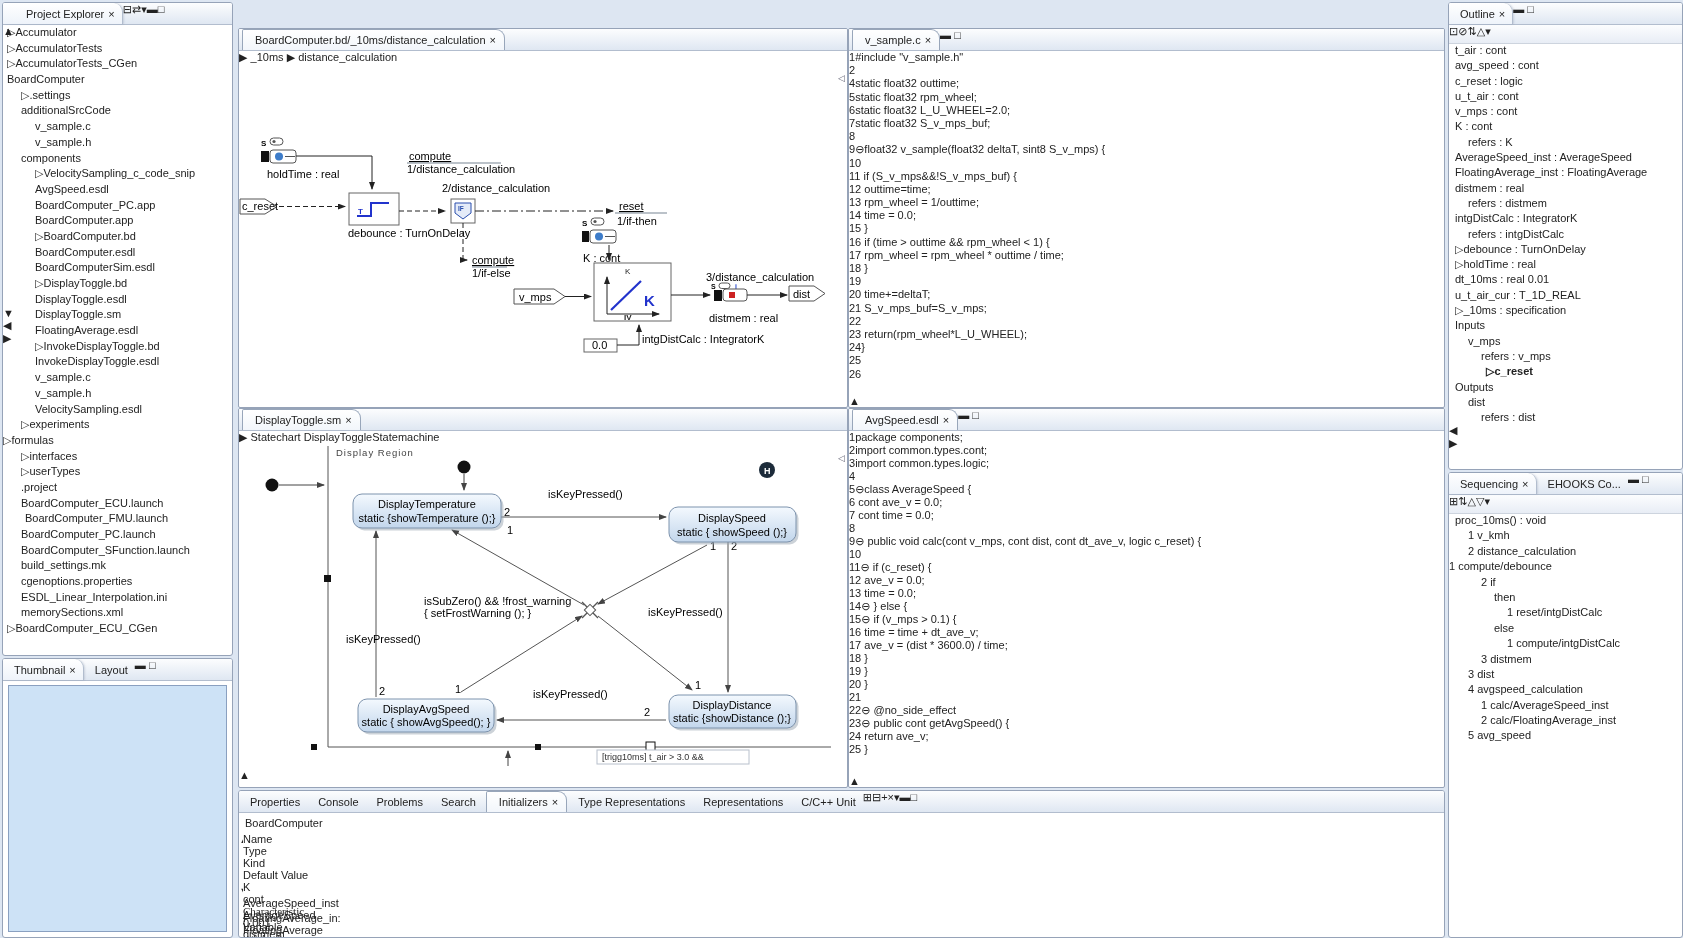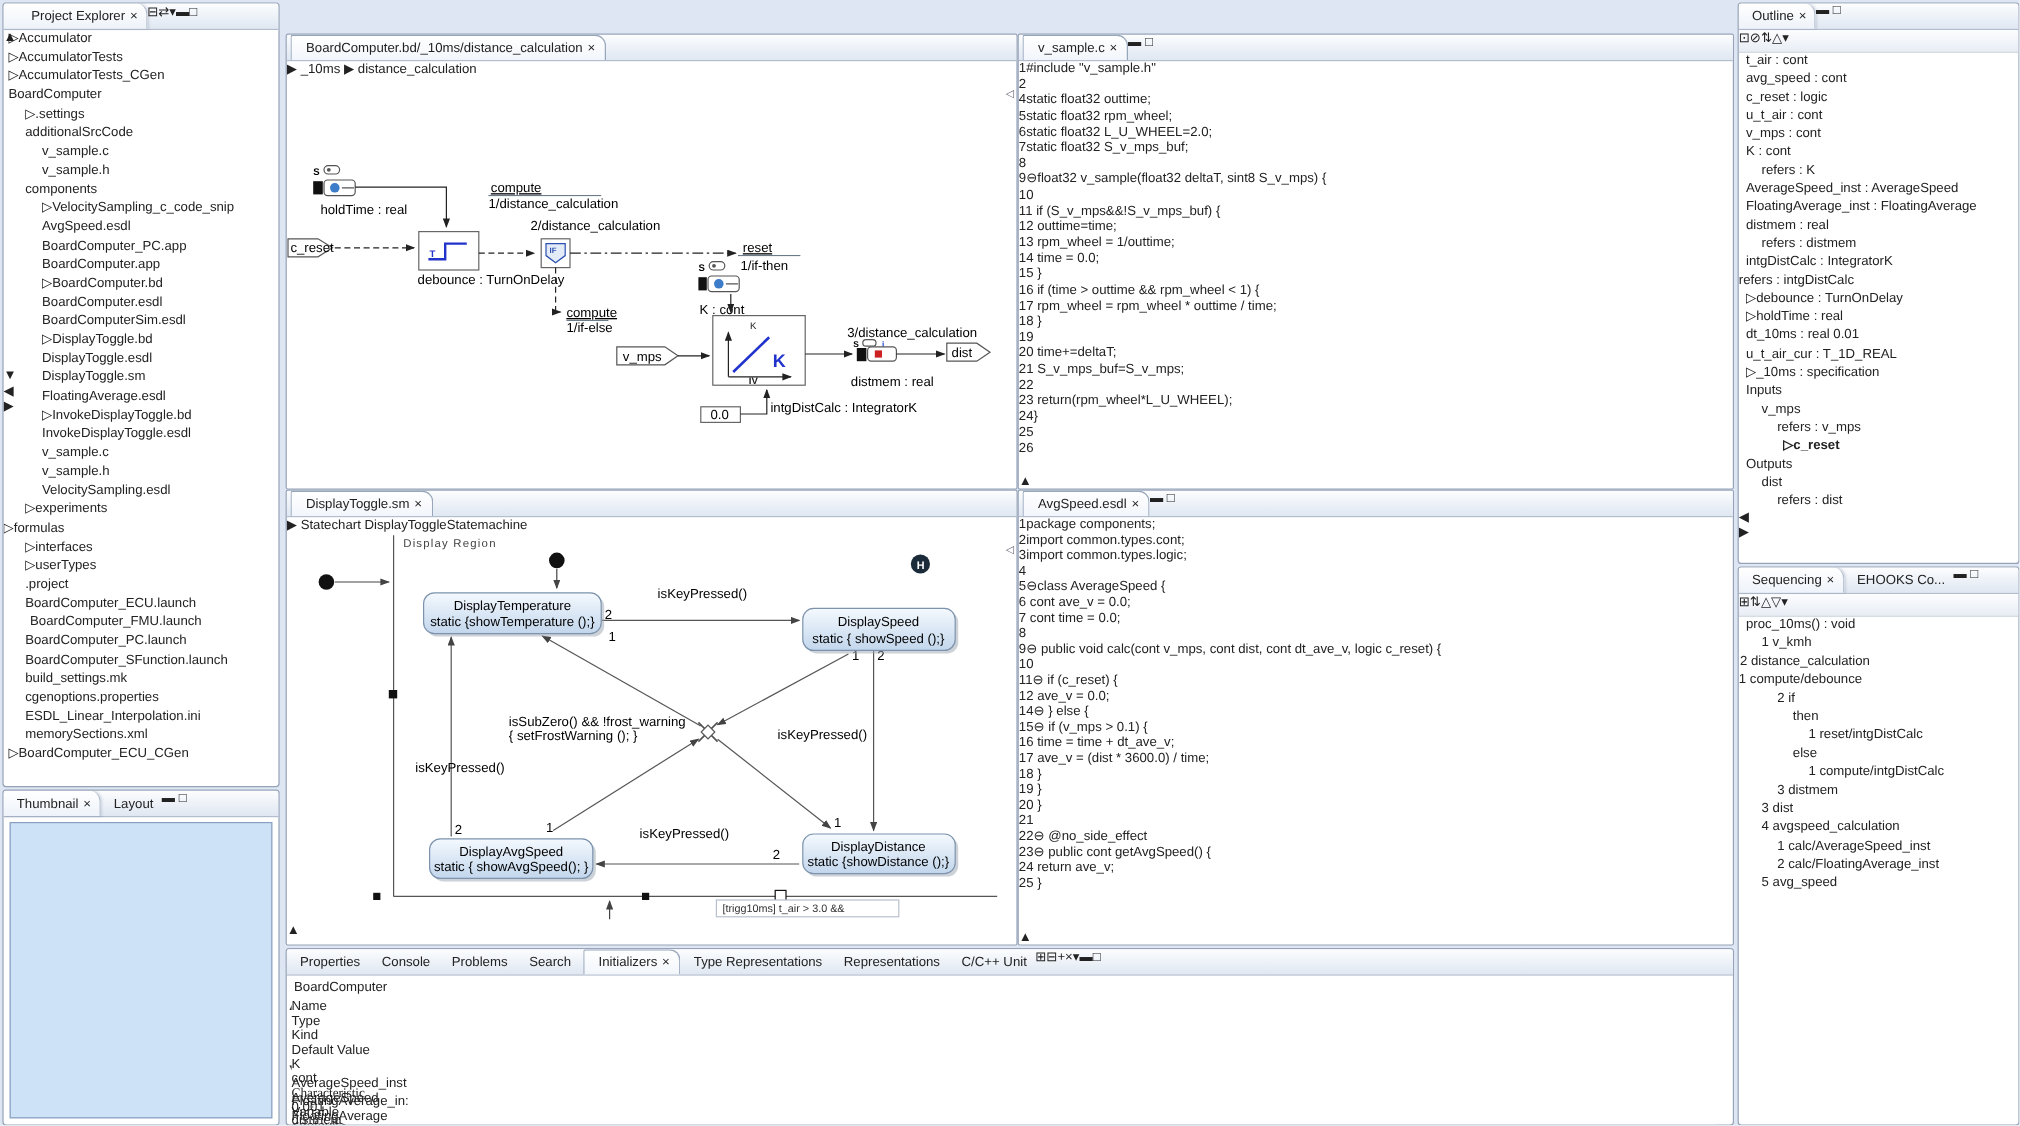--- a/index.html
+++ b/index.html
@@ -413,20 +413,21 @@
         <div class="cl" style="height: 13px; line-height: 13px;"><span class="g">3</span><span class="fold"></span><span class="cd"><span class="kw">import</span> common.types.logic;</span></div>
         <div class="cl" style="height: 13px; line-height: 13px;"><span class="g">4</span><span class="fold"></span><span class="cd"></span></div>
         <div class="cl" style="height: 13px; line-height: 13px;"><span class="g">5</span><span class="fold">⊖</span><span class="cd"><span class="kw">class</span> AverageSpeed {</span></div>
         <div class="cl" style="height: 13px; line-height: 13px;"><span class="g">6</span><span class="fold"></span><span class="cd">    cont ave_v = <span class="num">0.0</span>;</span></div>
         <div class="cl" style="height: 13px; line-height: 13px;"><span class="g">7</span><span class="fold"></span><span class="cd">    cont time = <span class="num">0.0</span>;</span></div>
         <div class="cl" style="height: 13px; line-height: 13px;"><span class="g">8</span><span class="fold"></span><span class="cd"></span></div>
         <div class="cl" style="height: 13px; line-height: 13px;"><span class="g">9</span><span class="fold">⊖</span><span class="cd">    <span class="kw">public</span> <span class="kw">void</span> calc(cont v_mps, cont dist, cont dt_ave_v, logic c_reset) {</span></div>
         <div class="cl" style="height: 13px; line-height: 13px;"><span class="g">10</span><span class="fold"></span><span class="cd"></span></div>
         <div class="cl" style="height: 13px; line-height: 13px;"><span class="g">11</span><span class="fold">⊖</span><span class="cd">        <span class="kw">if</span> (c_reset) {</span></div>
         <div class="cl" style="height: 13px; line-height: 13px;"><span class="g">12</span><span class="fold"></span><span class="cd">            ave_v = <span class="num">0.0</span>;</span></div>
+        <div class="cl" style="height: 13px; line-height: 13px;"><span class="g">13</span><span class="fold"></span><span class="cd">            time = <span class="num">0.0</span>;</span></div>
         <div class="cl" style="height: 13px; line-height: 13px;"><span class="g">14</span><span class="fold">⊖</span><span class="cd">        } <span class="kw">else</span> {</span></div>
         <div class="cl hl" style="height: 13px; line-height: 13px;"><span class="g">15</span><span class="fold">⊖</span><span class="cd">            <span class="kw">if</span> (v_mps &gt; <span class="num">0.1</span>) {</span></div>
         <div class="cl" style="height: 13px; line-height: 13px;"><span class="g">16</span><span class="fold"></span><span class="cd">                time = time + dt_ave_v;</span></div>
         <div class="cl" style="height: 13px; line-height: 13px;"><span class="g">17</span><span class="fold"></span><span class="cd">                ave_v = (dist * <span class="num">3600.0</span>) / time;</span></div>
         <div class="cl" style="height: 13px; line-height: 13px;"><span class="g">18</span><span class="fold"></span><span class="cd">            }</span></div>
         <div class="cl" style="height: 13px; line-height: 13px;"><span class="g">19</span><span class="fold"></span><span class="cd">        }</span></div>
         <div class="cl" style="height: 13px; line-height: 13px;"><span class="g">20</span><span class="fold"></span><span class="cd">    }</span></div>
         <div class="cl" style="height: 13px; line-height: 13px;"><span class="g">21</span><span class="fold"></span><span class="cd"></span></div>
         <div class="cl" style="height: 13px; line-height: 13px;"><span class="g">22</span><span class="fold">⊖</span><span class="cd">    <span class="anno">@no_side_effect</span></span></div>
         <div class="cl" style="height: 13px; line-height: 13px;"><span class="g">23</span><span class="fold">⊖</span><span class="cd">    <span class="kw">public</span> cont getAvgSpeed() {</span></div>
@@ -537,21 +538,21 @@
         <div class="trow" style="height: 15.3px; line-height: 15.3px; padding-left: 6px;"><span class="aw"></span><span class="ic ic-signal-recv"></span><span class="on-name">c_reset</span><span class="on-type"> : </span><span class="on-type">logic</span></div>
         <div class="trow" style="height: 15.3px; line-height: 15.3px; padding-left: 6px;"><span class="aw"></span><span class="ic ic-signal-recv"></span><span class="on-name">u_t_air</span><span class="on-type"> : </span><span class="on-type">cont</span></div>
         <div class="trow" style="height: 15.3px; line-height: 15.3px; padding-left: 6px;"><span class="aw"></span><span class="ic ic-signal-recv"></span><span class="on-name">v_mps</span><span class="on-type"> : </span><span class="on-type">cont</span></div>
         <div class="trow" style="height: 15.3px; line-height: 15.3px; padding-left: 6px;"><span class="aw"><div class="tri"></div></span><span class="ic ic-characteristic"></span><span class="on-name">K</span><span class="on-type"> : </span><span class="on-type">cont</span></div>
         <div class="trow" style="height: 15.3px; line-height: 15.3px; padding-left: 19px;"><span class="aw"></span><span class="ic ic-characteristic"></span><span class="on-name">refers</span><span class="on-type"> : </span><span class="on-type">K</span></div>
         <div class="trow" style="height: 15.3px; line-height: 15.3px; padding-left: 6px;"><span class="aw"></span><span class="ic ic-component"></span><span class="on-name">AverageSpeed_inst</span><span class="on-type"> : </span><span class="on-type">AverageSpeed</span></div>
         <div class="trow" style="height: 15.3px; line-height: 15.3px; padding-left: 6px;"><span class="aw"></span><span class="ic ic-component"></span><span class="on-name">FloatingAverage_inst</span><span class="on-type"> : </span><span class="on-type">FloatingAverage</span></div>
         <div class="trow" style="height: 15.3px; line-height: 15.3px; padding-left: 6px;"><span class="aw"><div class="tri"></div></span><span class="ic ic-component"></span><span class="on-name">distmem</span><span class="on-type"> : </span><span class="on-type">real</span></div>
         <div class="trow" style="height: 15.3px; line-height: 15.3px; padding-left: 19px;"><span class="aw"></span><span class="ic ic-component"></span><span class="on-name">refers</span><span class="on-type"> : </span><span class="on-type">distmem</span></div>
         <div class="trow" style="height: 15.3px; line-height: 15.3px; padding-left: 6px;"><span class="aw"><div class="tri"></div></span><span class="ic ic-component"></span><span class="on-name">intgDistCalc</span><span class="on-type"> : </span><span class="on-type">IntegratorK</span></div>
-        <div class="trow" style="height: 15.3px; line-height: 15.3px; "><span class="aw"></span><span class="ic ic-component"></span><span class="on-name">refers</span><span class="on-type"> : </span><span class="on-type">intgDistCalc</span></div>
+        <div class="trow" style="height: 15.3px; line-height: 15.3px; padding-left: 19px;"><span class="aw"></span><span class="ic ic-component"></span><span class="on-name">refers</span><span class="on-type"> : </span><span class="on-type">intgDistCalc</span></div>
         <div class="trow" style="height: 15.3px; line-height: 15.3px; padding-left: 6px;"><span class="aw">▷</span><span class="ic ic-component"></span><span class="on-name">debounce</span><span class="on-type"> : </span><span class="on-type">TurnOnDelay</span></div>
         <div class="trow" style="height: 15.3px; line-height: 15.3px; padding-left: 6px;"><span class="aw">▷</span><span class="ic ic-characteristic"></span><span class="on-name">holdTime</span><span class="on-type"> : </span><span class="on-type">real</span></div>
         <div class="trow" style="height: 15.3px; line-height: 15.3px; padding-left: 6px;"><span class="aw"></span><span class="ic ic-characteristic"></span><span class="on-name">dt_10ms</span><span class="on-type"> : </span><span class="on-type">real 0.01</span></div>
         <div class="trow" style="height: 15.3px; line-height: 15.3px; padding-left: 6px;"><span class="aw"></span><span class="ic ic-characteristic"></span><span class="on-name">u_t_air_cur</span><span class="on-type"> : </span><span class="on-type">T_1D_REAL</span></div>
         <div class="trow selrow" style="height: 15.3px; line-height: 15.3px; padding-left: 6px;"><span class="aw">▷</span><span class="ic ic-specification"></span><span class="on-name b">_10ms</span><span class="on-type"> : </span><span class="on-type">specification</span></div>
         <div class="trow" style="height: 15.3px; line-height: 15.3px; padding-left: 6px;"><span class="aw"><div class="tri"></div></span><span class="ic ic-inputs"></span><span class="on-name">Inputs</span></div>
         <div class="trow" style="height: 15.3px; line-height: 15.3px; padding-left: 19px;"><span class="aw"><div class="tri"></div></span><span class="ic ic-inputs"></span><span class="on-name">v_mps</span></div>
         <div class="trow" style="height: 15.3px; line-height: 15.3px; padding-left: 32px;"><span class="aw"></span><span class="ic ic-inputs"></span><span class="on-name">refers</span><span class="on-type"> : </span><span class="on-orange">v_mps</span></div>
         <div class="trow" style="height: 15.3px; line-height: 15.3px; padding-left: 37px; font-weight: bold;"><span class="aw">▷</span><span class="ic ic-inputs"></span><span class="on-name">c_reset</span></div>
         <div class="trow" style="height: 15.3px; line-height: 15.3px; padding-left: 6px;"><span class="aw"><div class="tri"></div></span><span class="ic ic-outputs"></span><span class="on-name">Outputs</span></div>
@@ -583,21 +584,21 @@
         <span class="tbi">▬</span>
         <span class="tbi">□</span>
       </div>
     </div>
     <div style="height:18px;background:linear-gradient(#fcfdfe,#e8edf5);border-bottom:1px solid #cdd4de;display:flex">
         <div class="tb" id="seq-toolbar"><span class="tbi">⊞</span><span class="tbi">⇅</span><span class="tbi">△</span><span class="tbi">▽</span><span class="tbi">▾</span></div>
       </div>
     <div id="seq-tree" style="position:absolute;top:40px;left:0;right:13px;bottom:0;overflow:hidden">
         <div class="trow" style="height: 15.4px; line-height: 15.4px; padding-left: 6px;"><span class="aw"><div class="tri"></div></span><span class="ic ic-process"></span><span class="lbl b">proc_10ms() : void</span></div>
         <div class="trow" style="height: 15.4px; line-height: 15.4px; padding-left: 19px;"><span class="aw"></span><span class="ic ic-signal-in"></span><span class="lbl">1 v_kmh</span></div>
-        <div class="trow" style="height: 15.4px; line-height: 15.4px; padding-left: 1px;"><span class="aw"><div class="tri"></div></span><span class="ic ic-block-scope"></span><span class="lbl">2 distance_calculation</span></div>
+        <div class="trow" style="height: 15.4px; line-height: 15.4px; padding-left: 19px;"><span class="aw"><div class="tri"></div></span><span class="ic ic-block-scope"></span><span class="lbl">2 distance_calculation</span></div>
         <div class="trow" style="height: 15.4px; line-height: 15.4px; "><span class="aw"></span><span class="ic ic-method-call"></span><span class="lbl">1 compute/debounce</span></div>
         <div class="trow" style="height: 15.4px; line-height: 15.4px; padding-left: 32px;"><span class="aw"><div class="tri"></div></span><span class="ic ic-if-block"></span><span class="lbl">2 if</span></div>
         <div class="trow" style="height: 15.4px; line-height: 15.4px; padding-left: 45px;"><span class="aw"><div class="tri"></div></span><span class="ic ic-then-branch"></span><span class="lbl">then</span></div>
         <div class="trow" style="height: 15.4px; line-height: 15.4px; padding-left: 58px;"><span class="aw"></span><span class="ic ic-method-call"></span><span class="lbl">1 reset/intgDistCalc</span></div>
         <div class="trow" style="height: 15.4px; line-height: 15.4px; padding-left: 45px;"><span class="aw"><div class="tri"></div></span><span class="ic ic-else-branch"></span><span class="lbl">else</span></div>
         <div class="trow" style="height: 15.4px; line-height: 15.4px; padding-left: 58px;"><span class="aw"></span><span class="ic ic-method-call"></span><span class="lbl">1 compute/intgDistCalc</span></div>
         <div class="trow" style="height: 15.4px; line-height: 15.4px; padding-left: 32px;"><span class="aw"></span><span class="ic ic-component"></span><span class="lbl">3 distmem</span></div>
         <div class="trow" style="height: 15.4px; line-height: 15.4px; padding-left: 19px;"><span class="aw"></span><span class="ic ic-signal-out"></span><span class="lbl">3 dist</span></div>
         <div class="trow" style="height: 15.4px; line-height: 15.4px; padding-left: 19px;"><span class="aw"><div class="tri"></div></span><span class="ic ic-block-scope"></span><span class="lbl">4 avgspeed_calculation</span></div>
         <div class="trow" style="height: 15.4px; line-height: 15.4px; padding-left: 32px;"><span class="aw"></span><span class="ic ic-method-call"></span><span class="lbl">1 calc/AverageSpeed_inst</span></div>

